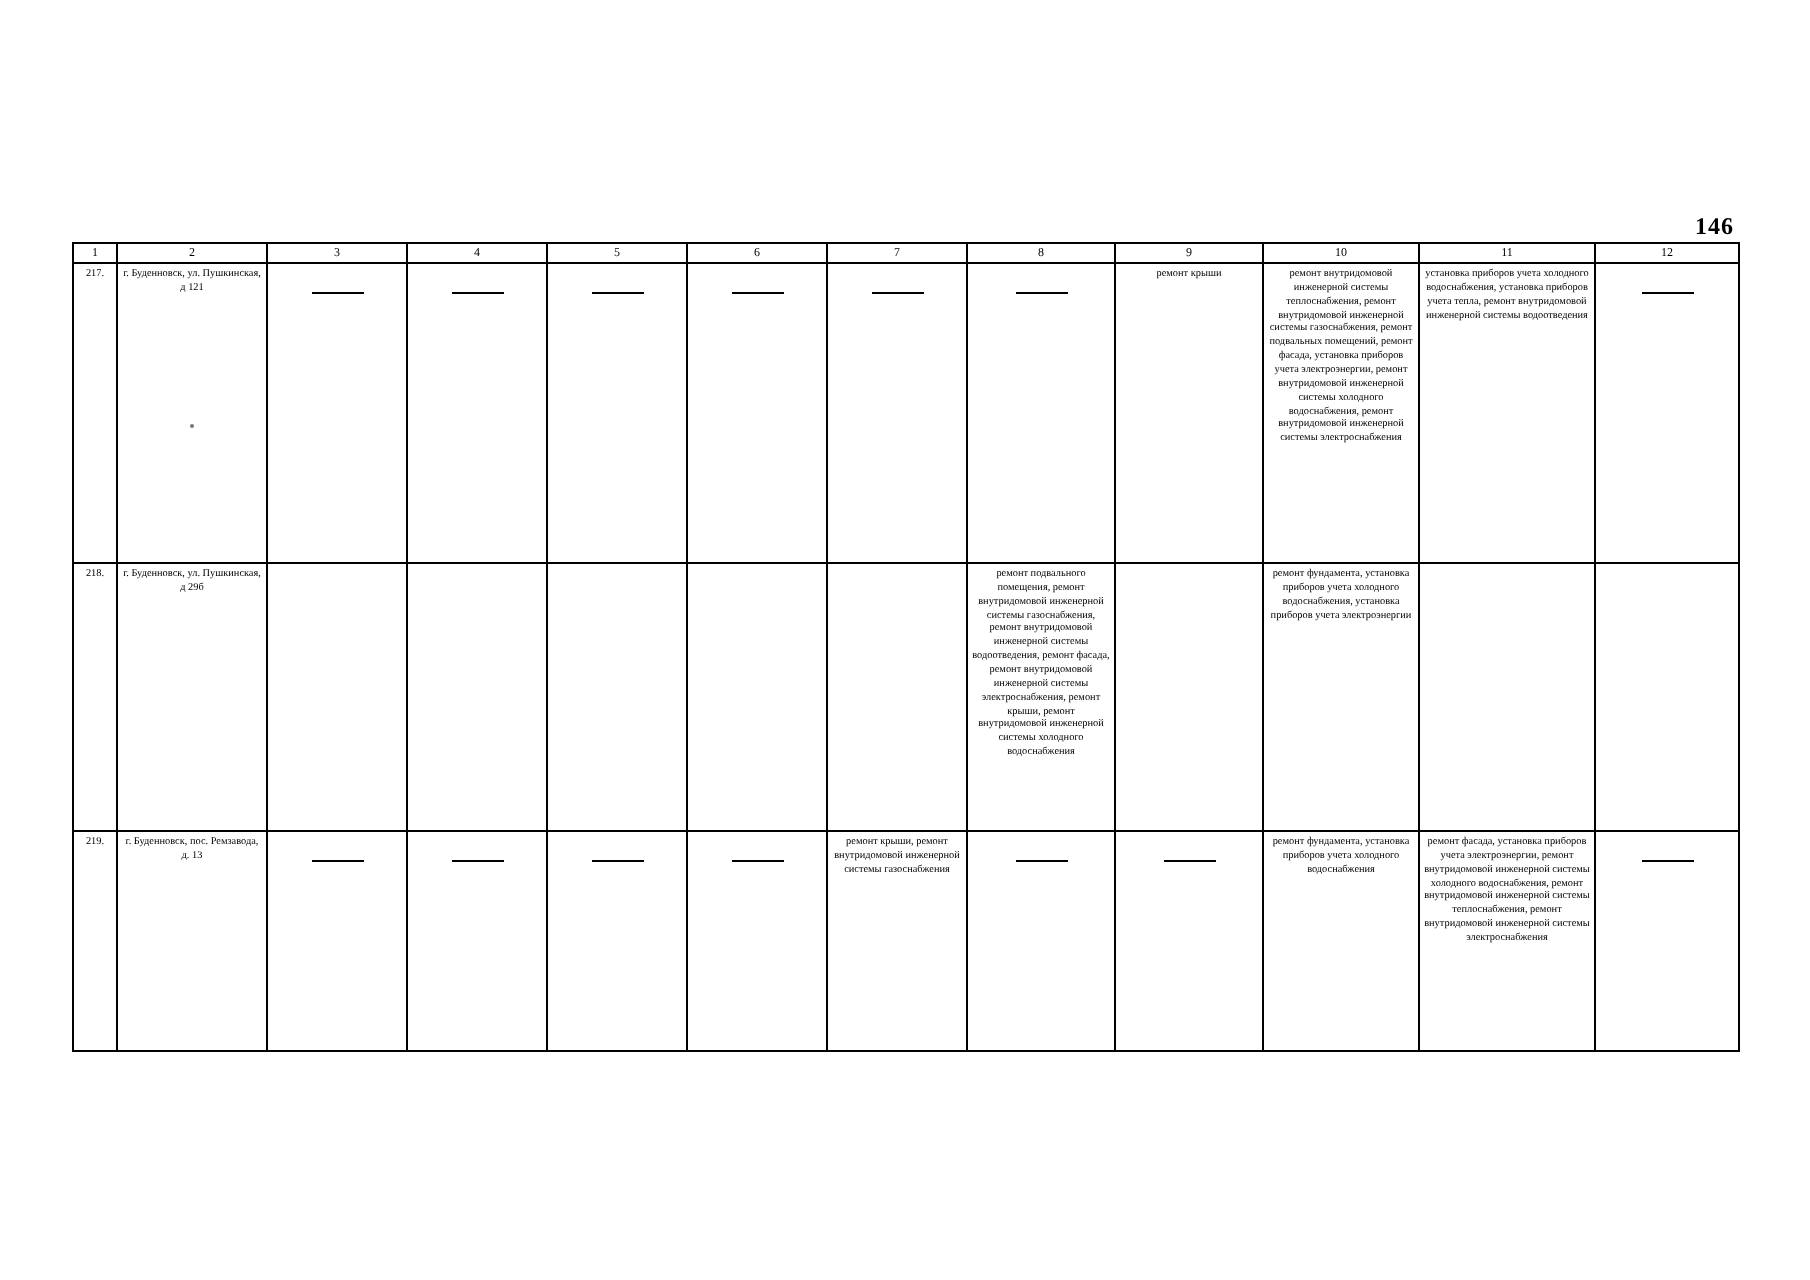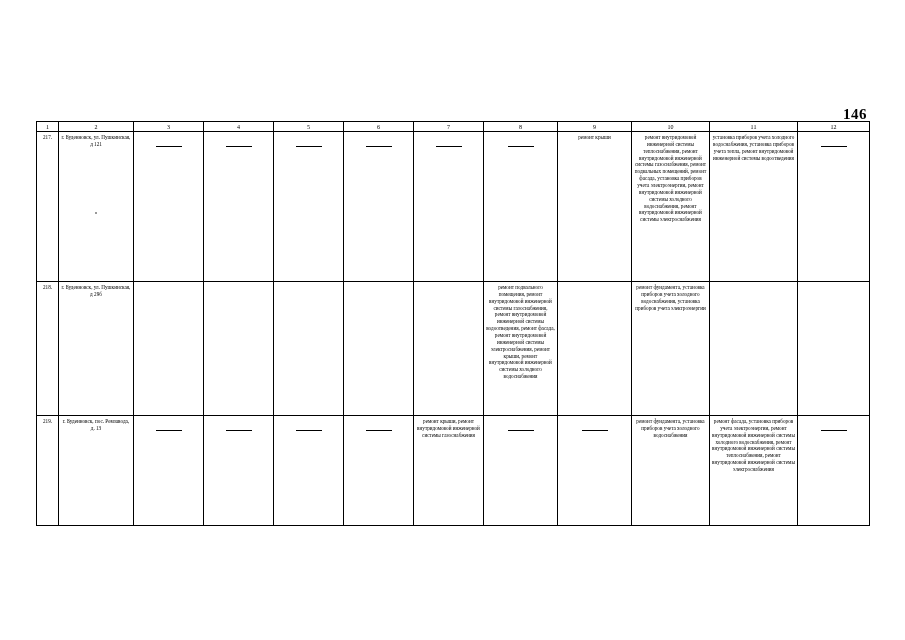--- a/index.html
+++ b/index.html
@@ -21,21 +21,21 @@
     top: 0;
     width: 905px;
     height: 640px;
     background: #ffffff;
   }
   .page-number {
     position: absolute;
     right: 38px;
     top: 106px;
     font-family: "Liberation Serif", serif;
-    font-size: 15px;
+    font-size: 12px;
     font-weight: bold;
     letter-spacing: 0.5px;
     text-align: center;
   }
   .table-wrap {
     position: absolute;
     left: 36px;
     top: 121px;
     width: 833px;
   }

